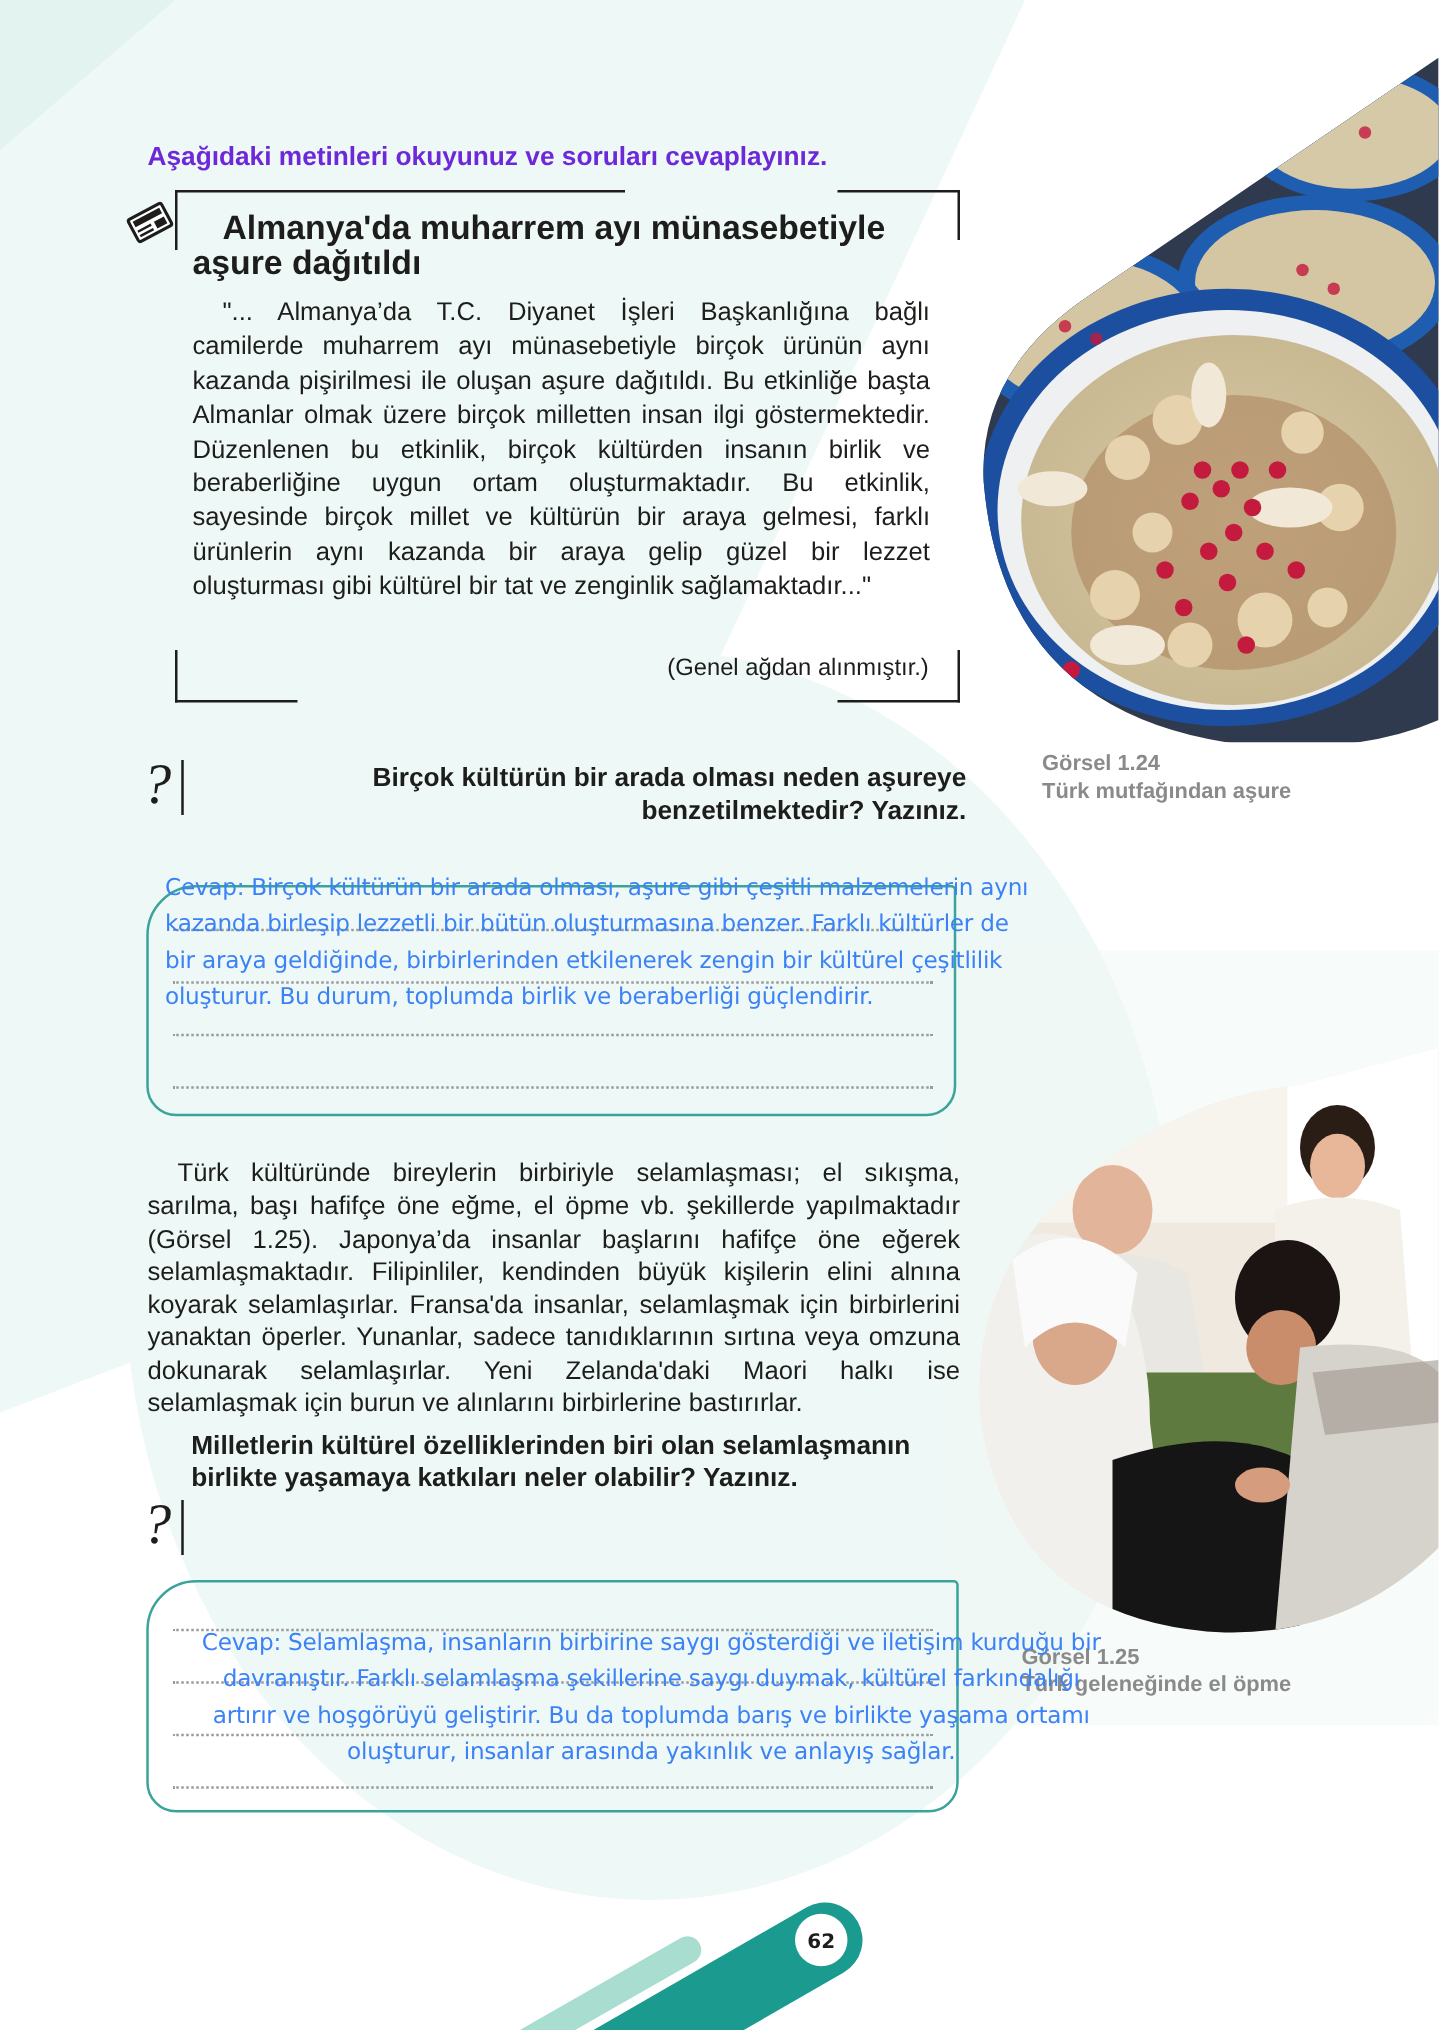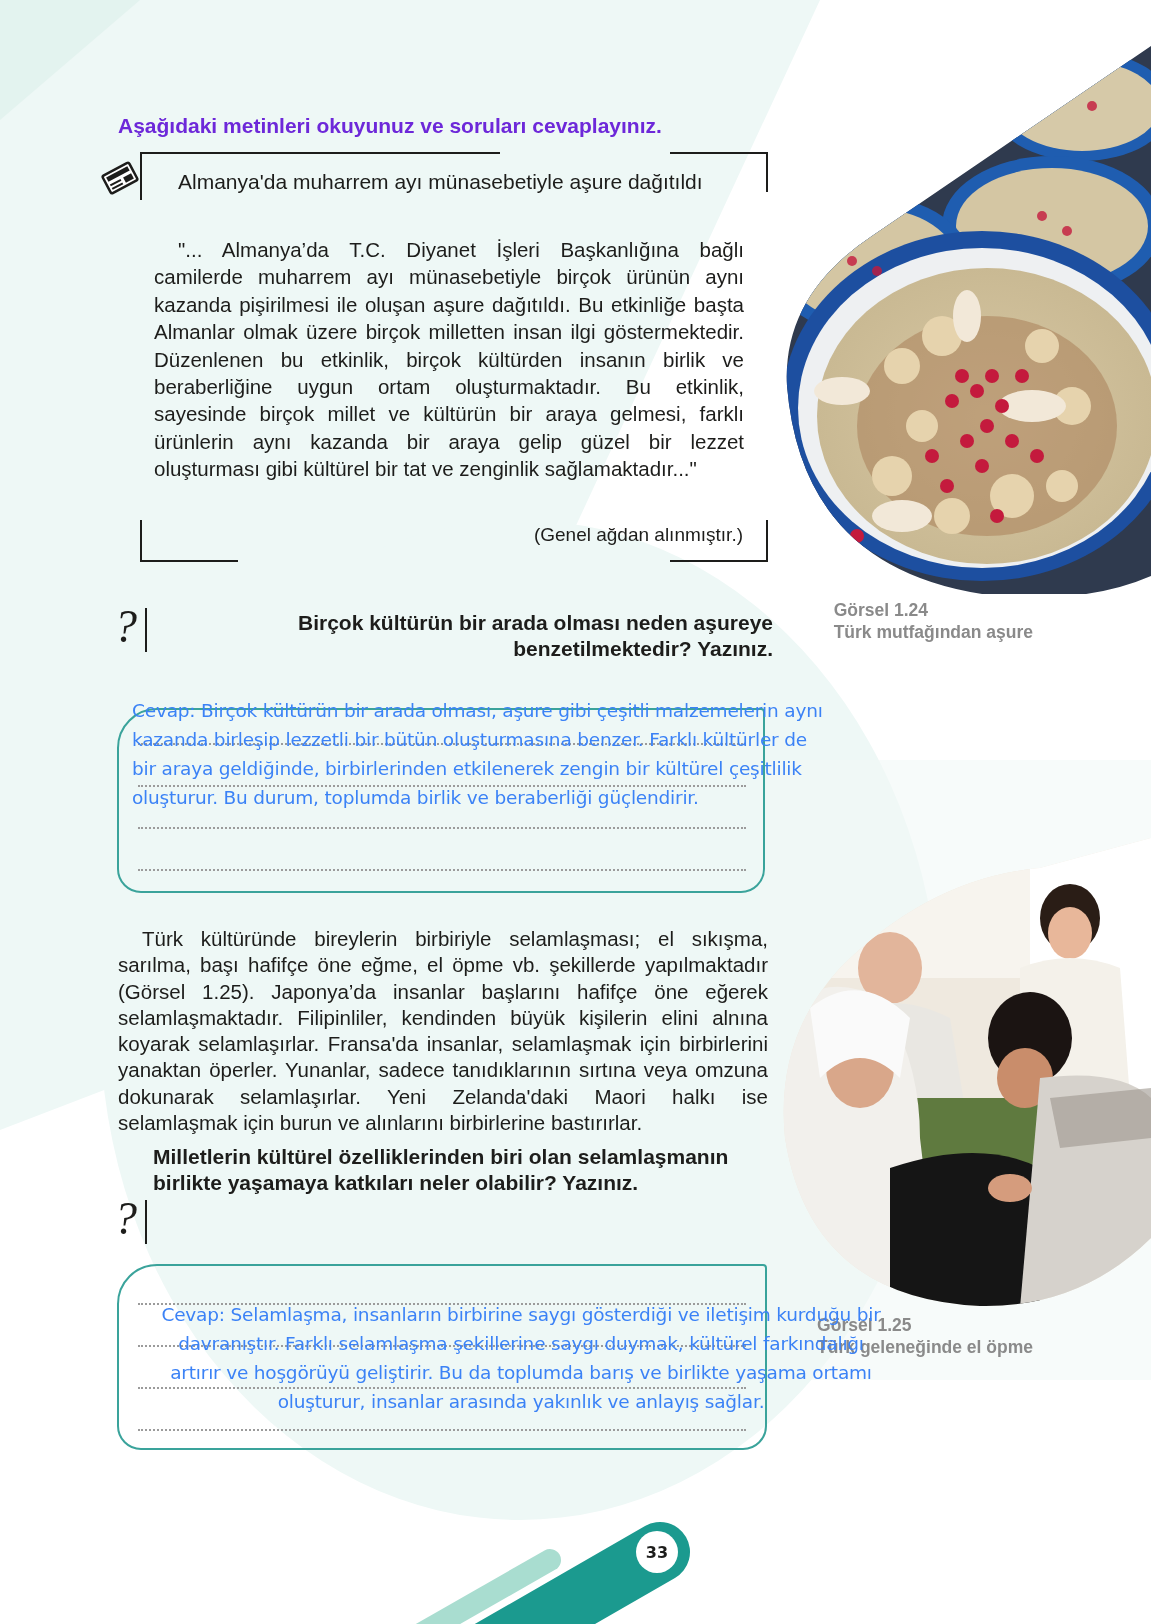--- a/index.html
+++ b/index.html
@@ -11,21 +11,21 @@
   .instruction { position: absolute; left: 118px; top: 114px; font-size: 21px; font-weight: bold; color: #6d28d9; }
 
   
   .news-icon { position: absolute; left: 100px; top: 160px; width: 40px; height: 36px; }
   .news-frame { position: absolute; left: 140px; top: 152px; width: 628px; height: 410px; }
   .bracket { position: absolute; border-color: #1d1d1b; border-style: solid; border-width: 0; }
   .br-tl { left: 0; top: 0; width: 360px; height: 48px; border-left-width: 2px; border-top-width: 2px; }
   .br-tr { right: 0; top: 0; width: 98px; height: 40px; border-right-width: 2px; border-top-width: 2px; }
   .br-bl { left: 0; bottom: 0; width: 98px; height: 42px; border-left-width: 2px; border-bottom-width: 2px; }
   .br-br { right: 0; bottom: 0; width: 98px; height: 42px; border-right-width: 2px; border-bottom-width: 2px; }
-  .news-title { position: absolute; left: 154px; top: 168px; width: 590px; font-size: 21px; font-weight: normal; line-height: 28px; text-indent: 24px; }
+  .news-title { position: absolute; left: 154px; top: 168px; width: 590px; font-size: 27px; font-weight: bold; line-height: 28px; text-indent: 24px; }
   .news-body { position: absolute; left: 154px; top: 236px; width: 590px; font-size: 20.5px; line-height: 27.4px; text-align: justify; text-indent: 24px; }
   .news-source { position: absolute; right: 408px; top: 524px; font-size: 19px; }
 
   
   .photo1 { position: absolute; left: 782px; top: 46px; width: 369px; height: 548px; }
   .caption { position: absolute; right: 118px; text-align: left; font-size: 17.5px; line-height: 22px; color: #8a8a8a; font-weight: bold; }
   .cap1 { top: 599px; }
   .cap2 { top: 1314px; }
   .photo2 { position: absolute; left: 780px; top: 838px; width: 371px; height: 470px; }
 
@@ -201,13 +201,13 @@
 <div class="dot-line" style="left:138px; top:1303px; width:608px;"></div>
 <div class="dot-line" style="left:138px; top:1345px; width:608px;"></div>
 <div class="dot-line" style="left:138px; top:1387px; width:608px;"></div>
 <div class="dot-line" style="left:138px; top:1429px; width:608px;"></div>
 <div class="answer-text" style="left:156px; top:1300px; width:730px;text-align:center;">Cevap: Selamlaşma, insanların birbirine saygı gösterdiği ve iletişim kurduğu bir davranıştır. Farklı selamlaşma şekillerine saygı duymak, kültürel farkındalığı artırır ve hoşgörüyü geliştirir. Bu da toplumda barış ve birlikte yaşama ortamı oluşturur, insanlar arasında yakınlık ve anlayış sağlar.</div>
 
 <svg class="footer" viewBox="0 1480 1151 144" xmlns="http://www.w3.org/2000/svg">
   <line x1="410" y1="1640" x2="550" y2="1560" stroke="#a9ddd0" stroke-width="22" stroke-linecap="round"></line>
   <line x1="455" y1="1670" x2="660" y2="1552" stroke="#1b9a8f" stroke-width="60" stroke-linecap="round"></line>
 </svg>
-<div class="page-num">33</div>
+<div class="page-num">62</div>
 
 </body></html>

